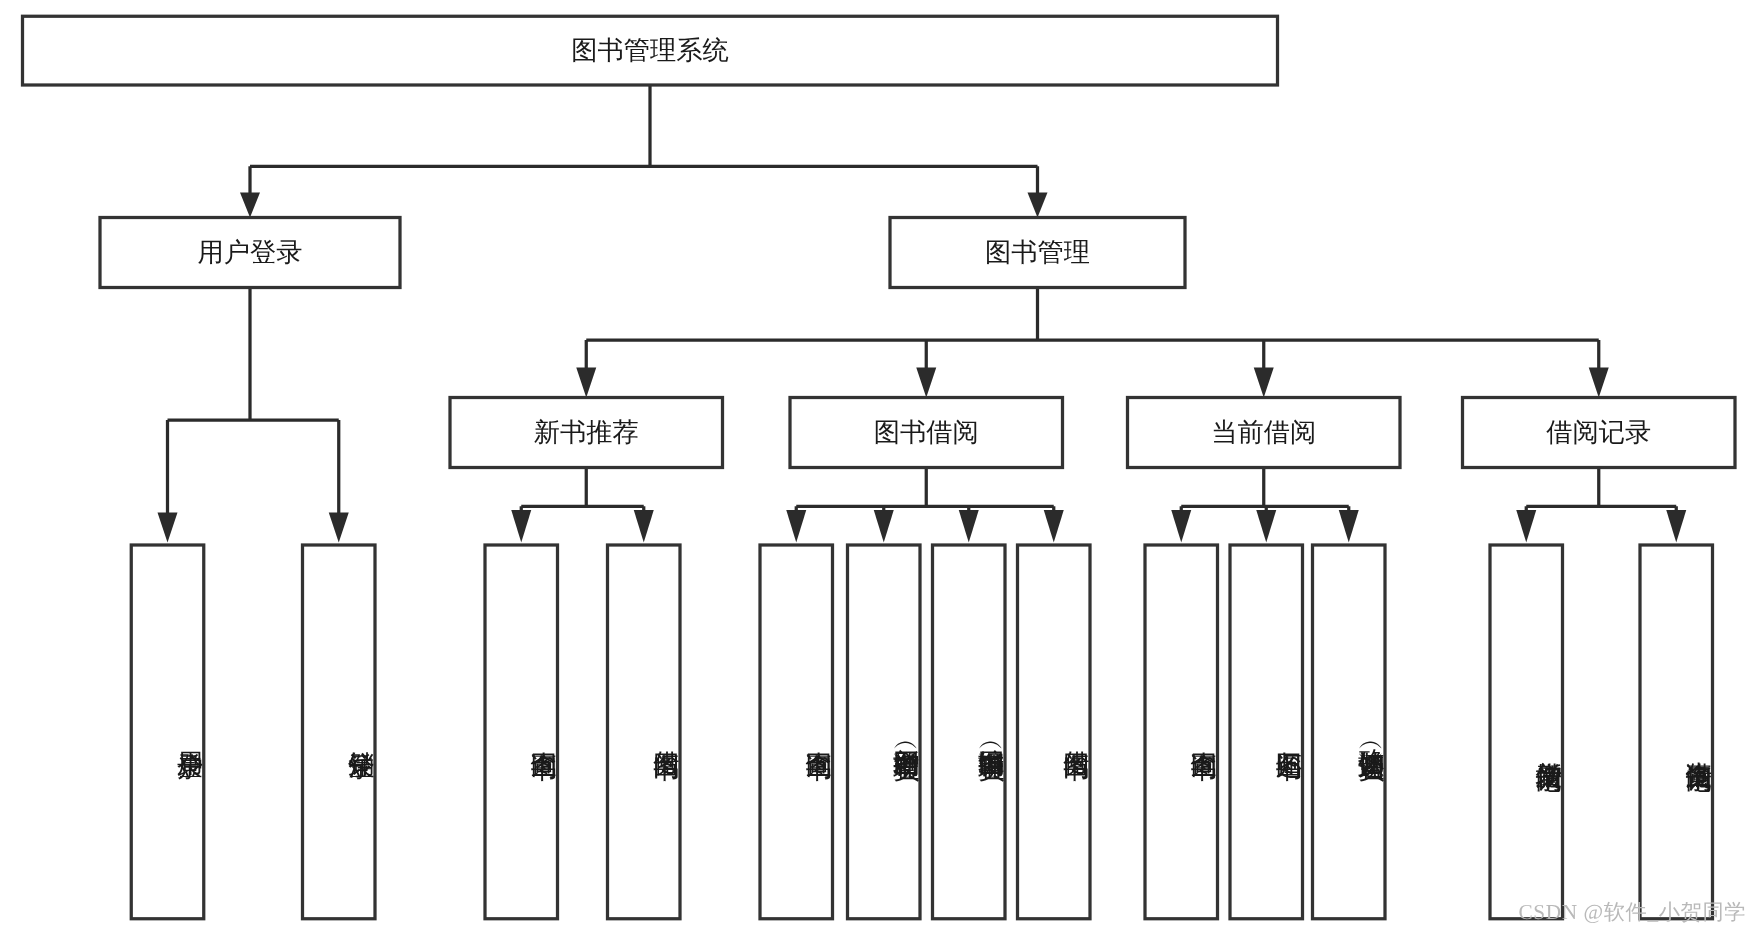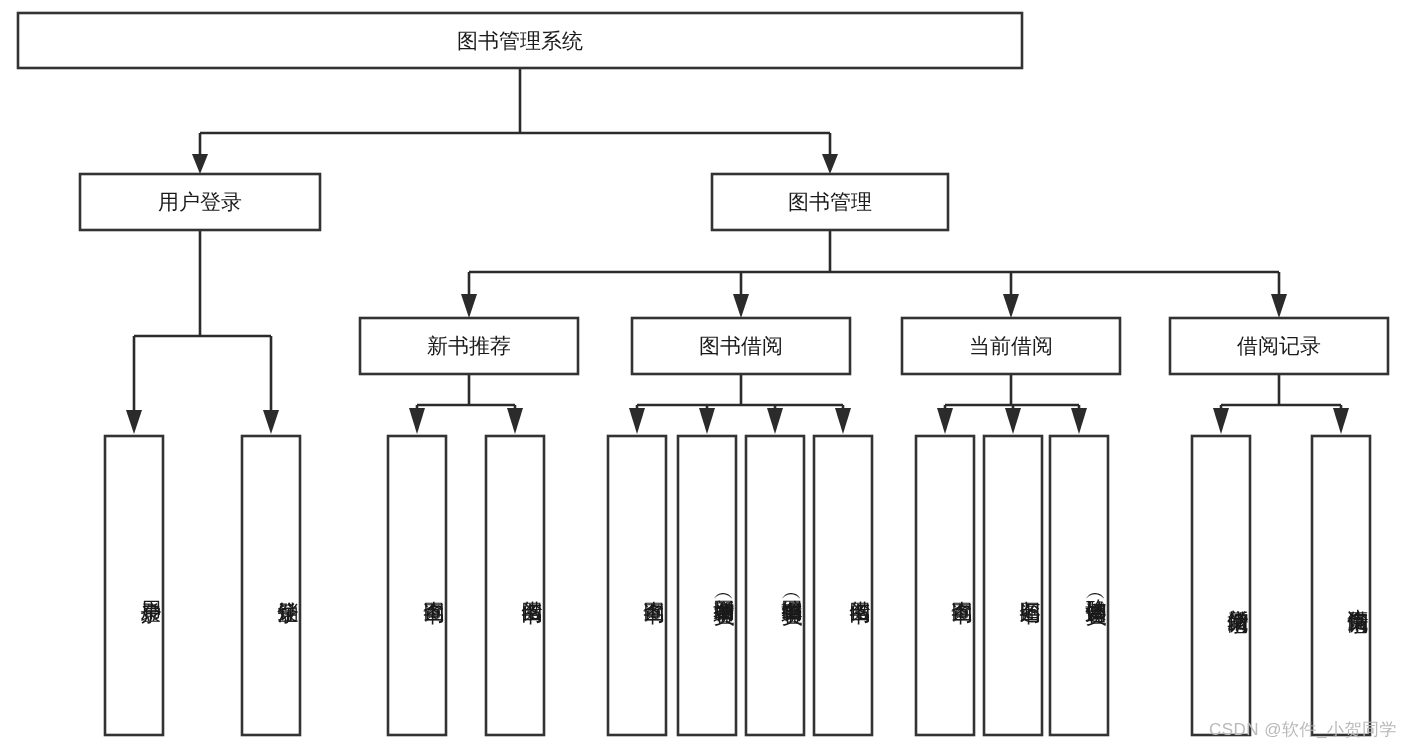--- a/index.html
+++ b/index.html
@@ -61,21 +61,21 @@
     display: flex;
     align-items: flex-start;
     justify-content: center;
     white-space: nowrap;
     pointer-events: none;
   }
   .watermark {
     position: absolute;
     right: 8px;
     bottom: 6px;
-    font-family: Liberation Sans, sans-serif;
+    font-family: Liberation Serif, serif;
     font-size: 17px;
     color: #b9b9b9;
     letter-spacing: 0.5px;
     white-space: nowrap;
   }
 </style>
 </head>
 <body>
 
 <div id="diagram-root">

